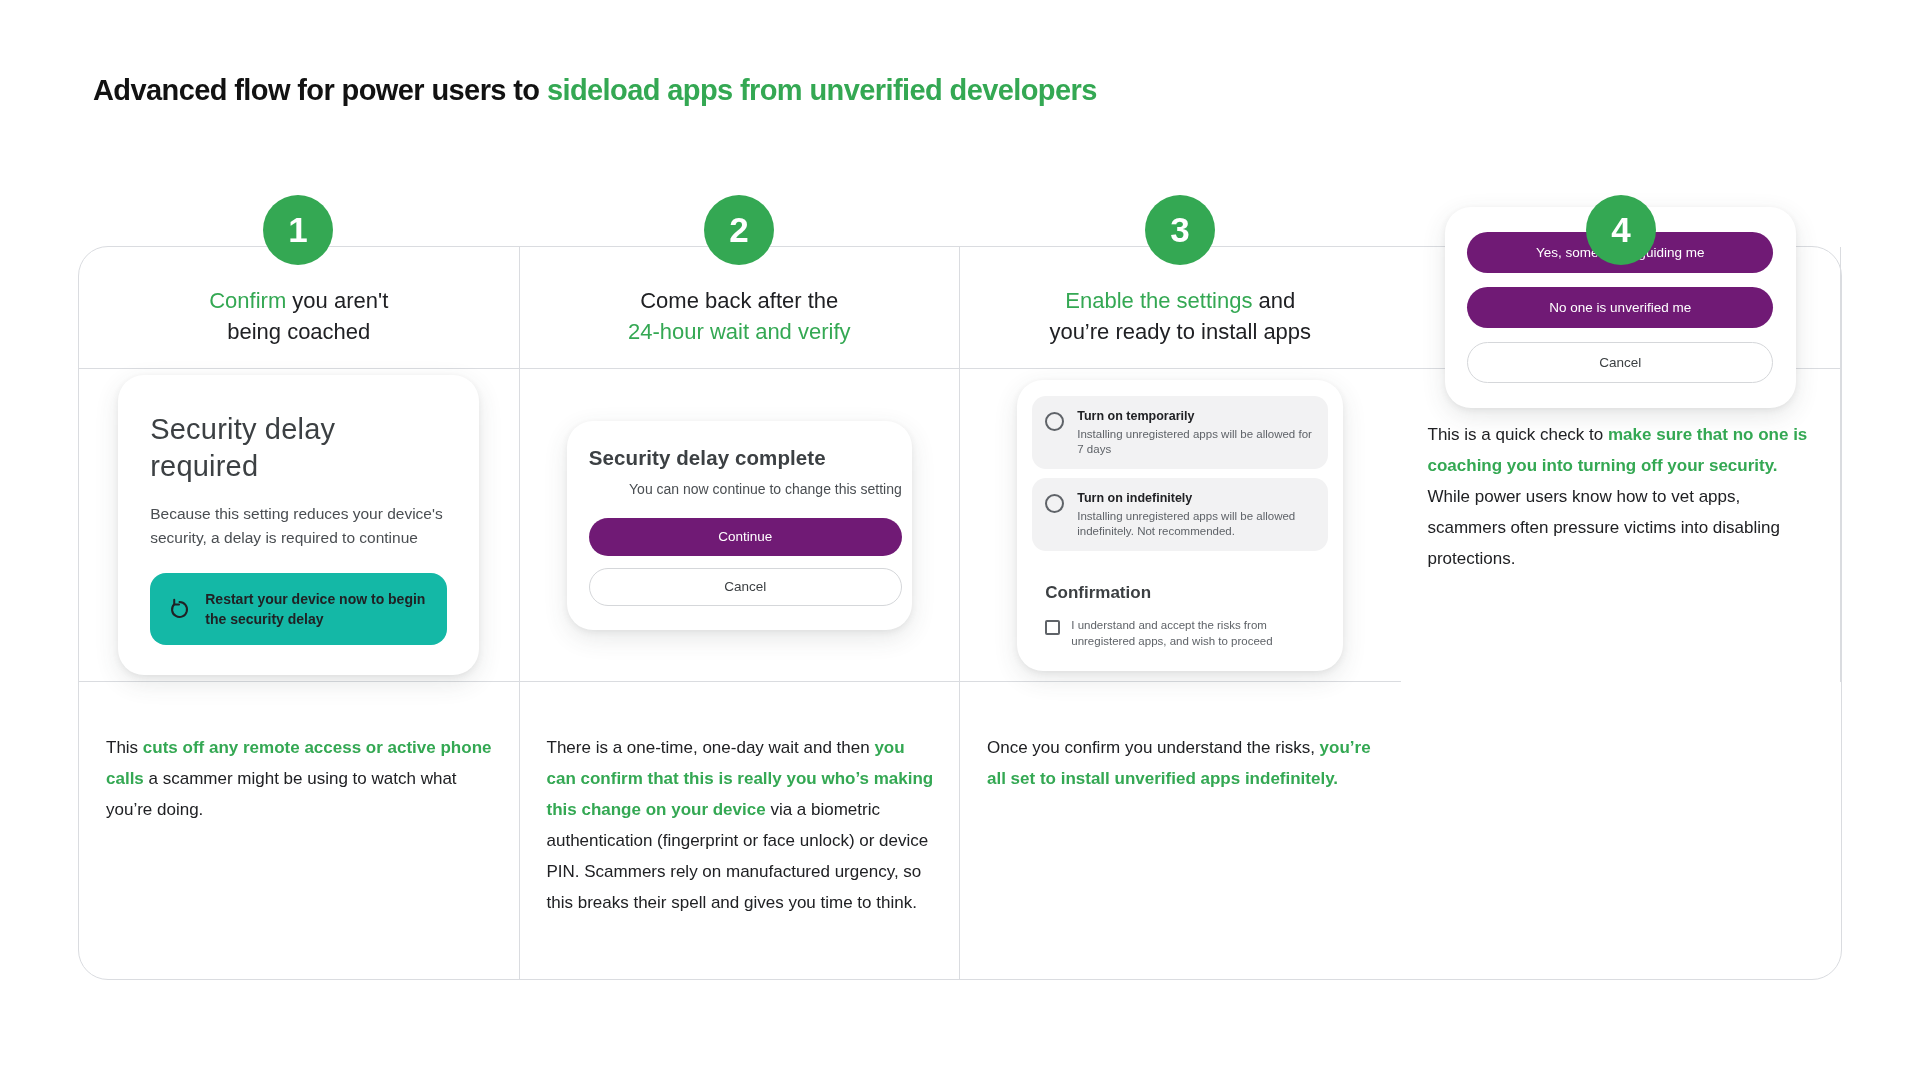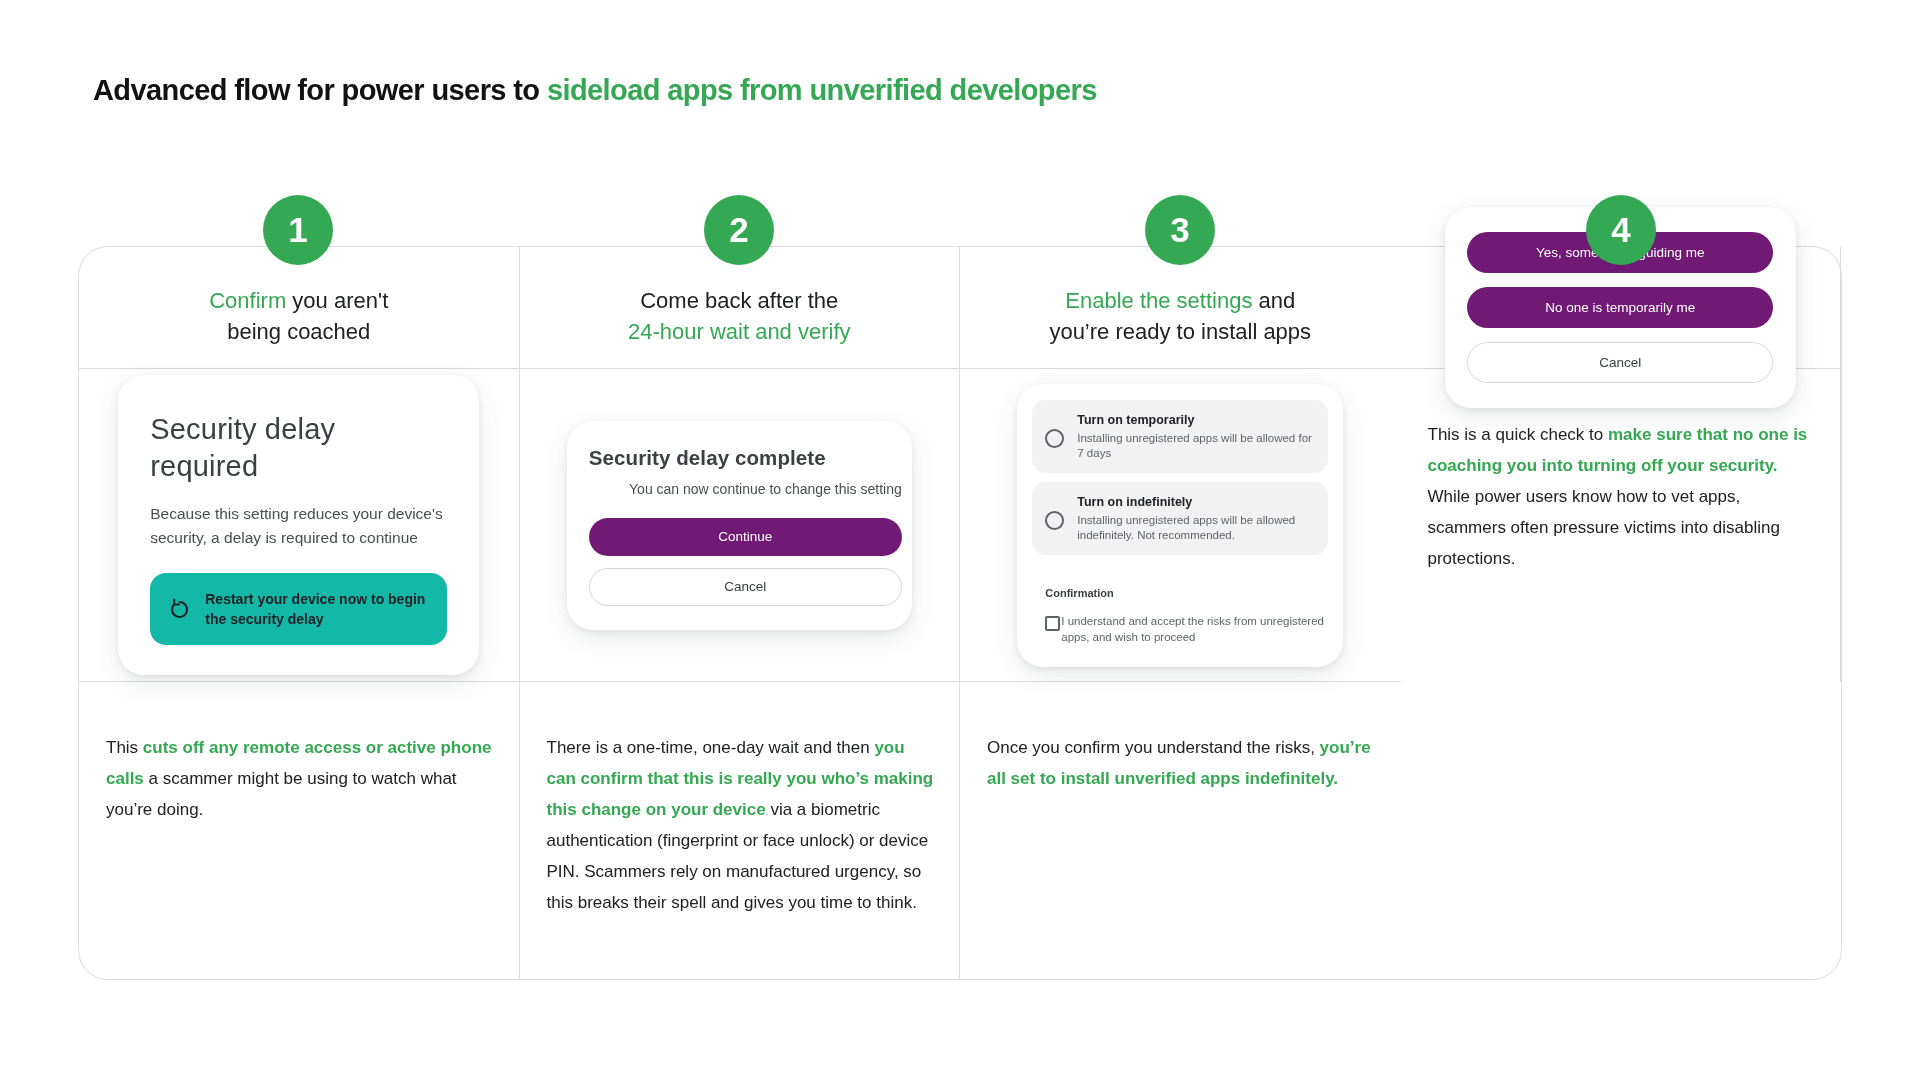--- a/index.html
+++ b/index.html
@@ -119,32 +119,32 @@
   .card-3 .sub { margin-top: 11px; font-size: 14px; color: #4A4E52; text-align: right; }
   .card-3 .pill { width: 100%; height: 38px; margin-top: 0; }
   .card-3 .btn-continue { margin-top: 21px; }
   .card-3 .btn-cancel { margin-top: 12px; }
 
   
   .card-4 { width: 326px; padding: 16px 15px 14px 15px; }
   .option-box {
     background: #F2F2F3; border-radius: 14px;
     padding: 12px 12px 12px 13px;
-    display: flex; gap: 13px; cursor: default; align-items: center;
+    display: flex; gap: 13px; cursor: default;
   }
   .option-box + .option-box { margin-top: 9px; }
   .radio {
     flex: none; width: 19px; height: 19px; margin-top: 4px;
     border: 2px solid #5F6368; border-radius: 50%;
     box-sizing: border-box; background: transparent;
   }
   .opt-title { font-size: 12.5px; font-weight: 700; color: #202124; line-height: 17px; }
   .opt-desc { margin-top: 2px; font-size: 11.5px; line-height: 15px; color: #5F6368; }
-  .conf-label { margin: 32px 0 0 13px; font-size: 11px; font-weight: 700; color: #3C4043; }
-  .check-row { margin: 14px 4px 8px 13px; display: flex; gap: 1px; cursor: default; }
+  .conf-label { margin: 32px 0 0 13px; font-size: 17px; font-weight: 700; color: #3C4043; }
+  .check-row { margin: 14px 4px 8px 13px; display: flex; gap: 11px; cursor: default; }
   .checkbox {
     flex: none; width: 15px; height: 15px; margin-top: 3px;
     border: 2px solid #5F6368; border-radius: 2px; box-sizing: border-box;
   }
   .check-text { font-size: 11.5px; line-height: 16px; color: #5F6368; }
 
   
   .cell.desc {
     padding: 50px 24px 0 27px;
     font-size: 17px;
@@ -180,21 +180,21 @@
       <div><span class="green-text">24-hour wait and verify</span><span></span></div>
     </div>
     <div class="cell head bb">
       <div><span class="green-text">Enable the settings</span><span> and</span></div>
       <div><span class="green-text"></span><span>you’re ready to install apps</span></div>
     </div>
 
     <div class="cell mock rb bb">
       <div class="ui-card card-1">
         <div class="pill dark">Yes, someone is guiding me</div>
-        <div class="pill dark">No one is temporarily me</div>
+        <div class="pill dark">No one is unverified me</div>
         <div class="pill light">Cancel</div>
       </div>
     </div>
 
     <div class="cell mock rb bb">
       <div class="ui-card card-2">
         <div class="big-title">Security delay required</div>
         <div class="sub">Because this setting reduces your device's security, a delay is required to continue</div>
         <div class="notice">
           <span>

